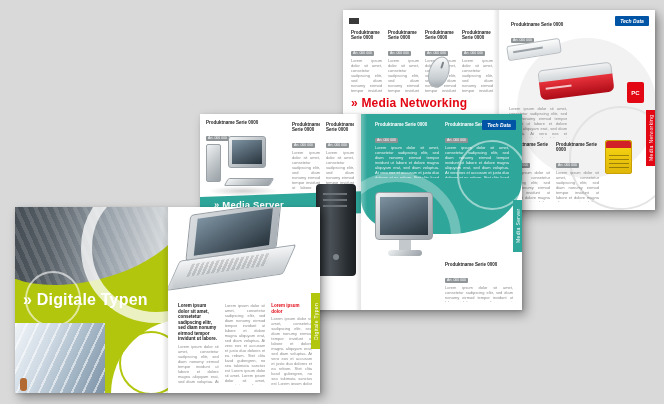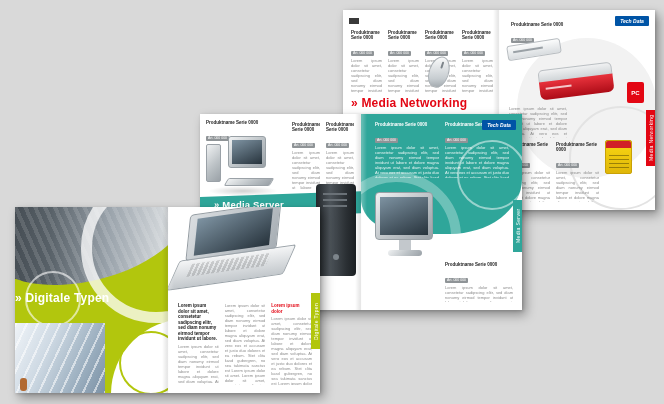--- a/index.html
+++ b/index.html
@@ -239,21 +239,21 @@
   <section class="spread" style="left:15px;top:207px;width:305px;height:186px">
     <div class="page" style="left:0;width:153px;background:#b2c60d">
       <div class="dev" style="left:-34px;top:-38px;width:210px;height:112px;border-radius:50%;transform:rotate(-14deg);
                   background:
                   repeating-linear-gradient(80deg,rgba(255,255,255,.12) 0 4px,transparent 4px 9px),
                   linear-gradient(105deg,#2f353b 0%,#596269 35%,#9aa3ab 60%,#d6dadd 85%)"></div>
 
       <div class="ring" style="left:66px;top:-34px;width:150px;height:150px;border:11px solid rgba(255,255,255,.75)"></div>
       <div class="ring" style="left:10px;top:64px;width:56px;height:56px;border:2px solid rgba(255,255,255,.6)"></div>
 
-      <h2 class="title" style="left:0;top:84px;font-size:12px;color:#fff">» Digitale Typen</h2>
+      <h2 class="title" style="left:8px;top:84px;font-size:16px;color:#fff">» Digitale Typen</h2>
 
       <div class="ring" style="left:96px;top:112px;width:150px;height:150px;background:#fff"></div>
       <div class="ring" style="left:104px;top:124px;width:64px;height:64px;border:2px solid #b2c60d"></div>
 
       <div class="dev" style="left:0;top:116px;width:90px;height:70px;
                   background:
                   repeating-linear-gradient(115deg,rgba(255,255,255,.55) 0 2px,transparent 2px 10px),
                   linear-gradient(115deg,#f0f4f8 0%,#cfdae4 35%,#9fb2c2 70%,#7b91a5 100%)">
         <div style="position:absolute;left:5px;bottom:2px;width:7px;height:13px;background:#b26a32;border-radius:3px"></div>
       </div>

